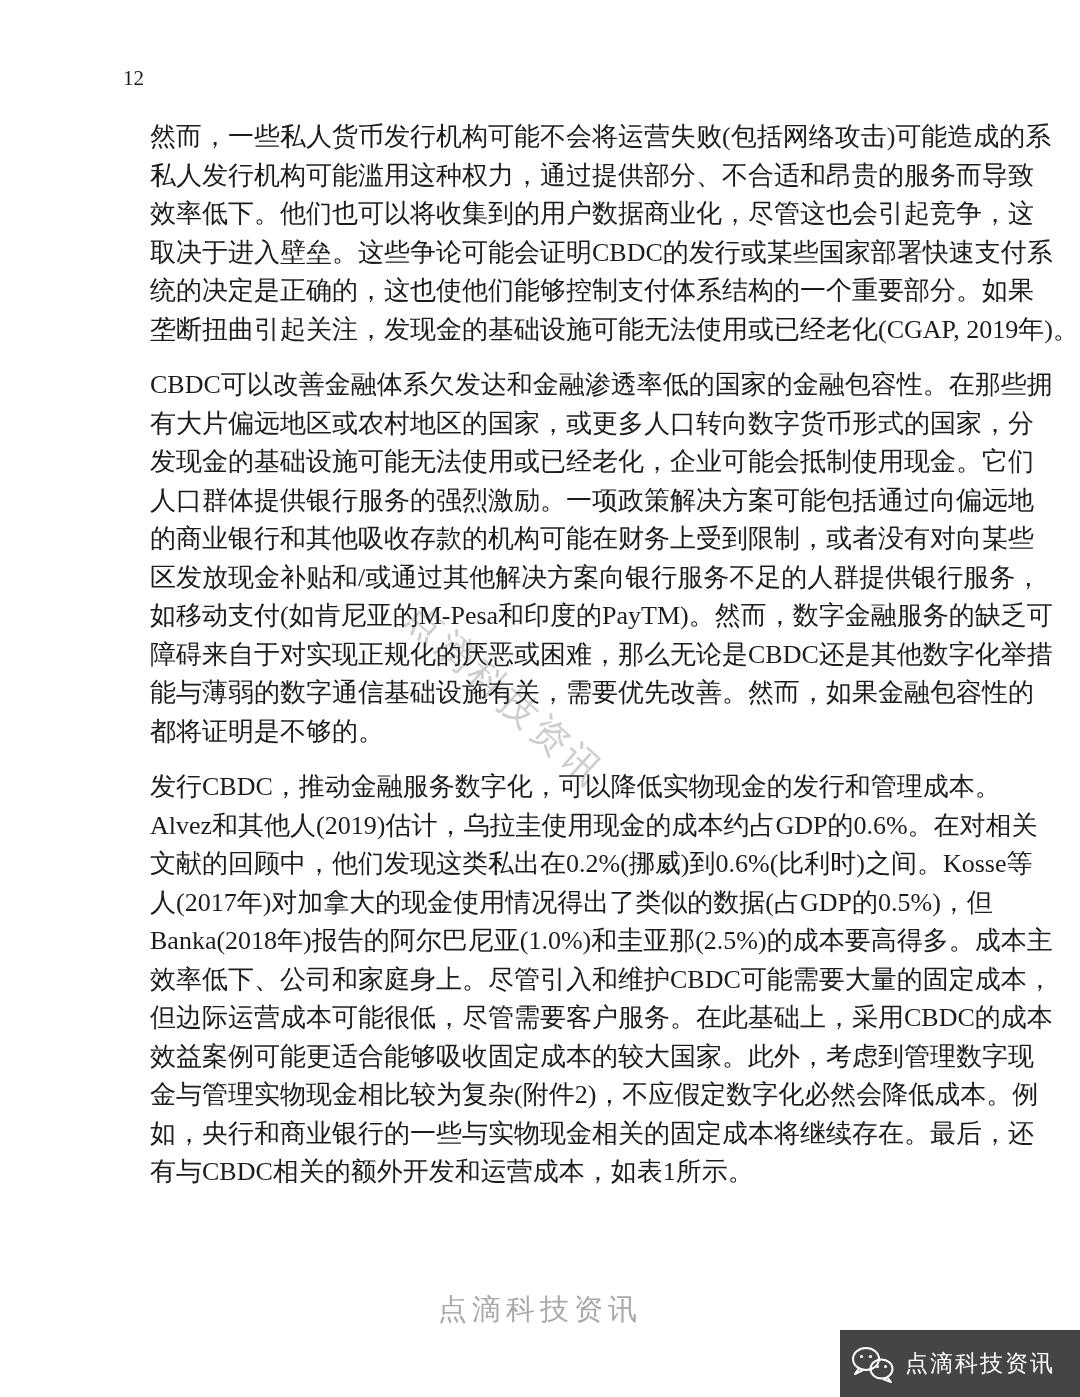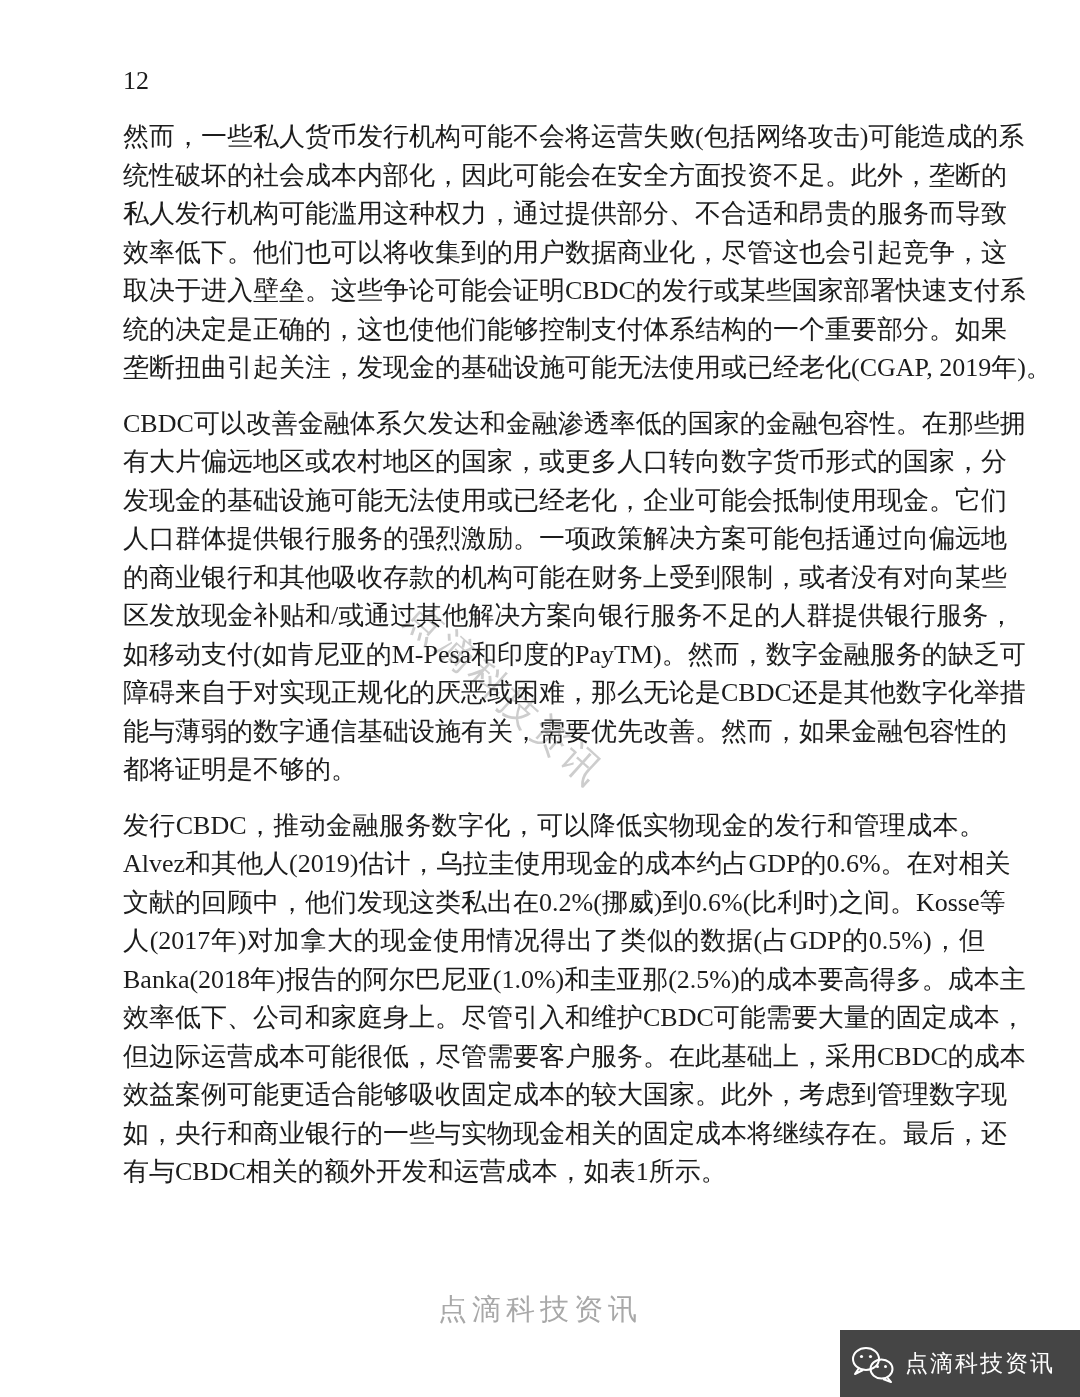--- a/index.html
+++ b/index.html
@@ -3,40 +3,41 @@
 <meta charset="utf-8">
 <style>
   html,body{margin:0;padding:0;}
   body{
     width:1080px;height:1397px;position:relative;overflow:hidden;
     background:#ffffff;
     font-family:"Liberation Serif","DejaVu Serif",serif;
   }
   .page-number{
     position:absolute;left:123px;top:66px;
-    font-size:26px;color:#1c1c1c;
+    font-size:21px;color:#1c1c1c;
   }
   .watermark{
     position:absolute;left:428px;top:592px;
     transform:rotate(42deg);transform-origin:0 0;
     font-size:38px;letter-spacing:4px;
     color:rgba(130,130,130,0.40);
     white-space:nowrap;z-index:1;
     font-family:"Liberation Serif","DejaVu Serif",serif;
   }
   .text-block{
     position:absolute;left:123px;top:118px;width:862px;z-index:2;
     color:#1c1c1c;font-size:26px;
   }
   .para{margin:0 0 17px 0;}
   .line{
     height:38.5px;line-height:38.5px;
     white-space:nowrap;overflow:visible;
     text-align:justify;text-align-last:justify;
     text-justify:inter-character;
+    margin-left:27px;
   }
   .line.last{text-align-last:left;}
   .footer-wm{
     position:absolute;left:0;top:1290px;width:1080px;
     text-align:center;font-size:29px;letter-spacing:5px;
     color:#a8a8a8;z-index:2;
   }
   .corner-sign{
     position:absolute;left:840px;top:1330px;right:0;bottom:0;
     display:flex;align-items:center;gap:9px;padding-left:10px;
@@ -51,21 +52,20 @@
 </head>
 <body>
 
 <div class="page-number">12</div>
 
 <div class="watermark">点滴科技资讯</div>
 
 <div class="text-block" id="body-text" style="color: rgb(28, 28, 28);">
     <div class="para">
       <div class="line">然而，一些私人货币发行机构可能不会将运营失败(包括网络攻击)可能造成的系</div>
-      <div class="line">统性破坏的社会成本内部化，因此可能会在安全方面投资不足。此外，垄断的</div>
       <div class="line">私人发行机构可能滥用这种权力，通过提供部分、不合适和昂贵的服务而导致</div>
       <div class="line">效率低下。他们也可以将收集到的用户数据商业化，尽管这也会引起竞争，这</div>
       <div class="line">取决于进入壁垒。这些争论可能会证明CBDC的发行或某些国家部署快速支付系</div>
       <div class="line">统的决定是正确的，这也使他们能够控制支付体系结构的一个重要部分。如果</div>
       <div class="line last">垄断扭曲引起关注，发现金的基础设施可能无法使用或已经老化(CGAP, 2019年)。</div>
     </div>
     <div class="para">
       <div class="line">CBDC可以改善金融体系欠发达和金融渗透率低的国家的金融包容性。在那些拥</div>
       <div class="line">有大片偏远地区或农村地区的国家，或更多人口转向数字货币形式的国家，分</div>
       <div class="line">发现金的基础设施可能无法使用或已经老化，企业可能会抵制使用现金。它们</div>
@@ -79,20 +79,21 @@
     </div>
     <div class="para">
       <div class="line">发行CBDC，推动金融服务数字化，可以降低实物现金的发行和管理成本。</div>
       <div class="line">Alvez和其他人(2019)估计，乌拉圭使用现金的成本约占GDP的0.6%。在对相关</div>
       <div class="line">文献的回顾中，他们发现这类私出在0.2%(挪威)到0.6%(比利时)之间。Kosse等</div>
       <div class="line">人(2017年)对加拿大的现金使用情况得出了类似的数据(占GDP的0.5%)，但</div>
       <div class="line">Banka(2018年)报告的阿尔巴尼亚(1.0%)和圭亚那(2.5%)的成本要高得多。成本主</div>
       <div class="line">效率低下、公司和家庭身上。尽管引入和维护CBDC可能需要大量的固定成本，</div>
       <div class="line">但边际运营成本可能很低，尽管需要客户服务。在此基础上，采用CBDC的成本</div>
       <div class="line">效益案例可能更适合能够吸收固定成本的较大国家。此外，考虑到管理数字现</div>
+      <div class="line">金与管理实物现金相比较为复杂(附件2)，不应假定数字化必然会降低成本。例</div>
       <div class="line">如，央行和商业银行的一些与实物现金相关的固定成本将继续存在。最后，还</div>
       <div class="line last">有与CBDC相关的额外开发和运营成本，如表1所示。</div>
     </div>
   </div>
 
 <div class="footer-wm" style="color: rgb(168, 168, 168);">点滴科技资讯</div>
 
 <div class="corner-sign" id="corner-sign" style="background: rgb(69, 69, 69); color: rgb(255, 255, 255);">
   <span>
     <svg class="wechat-icon-svg" width="46" height="38" viewBox="0 0 46 38">

